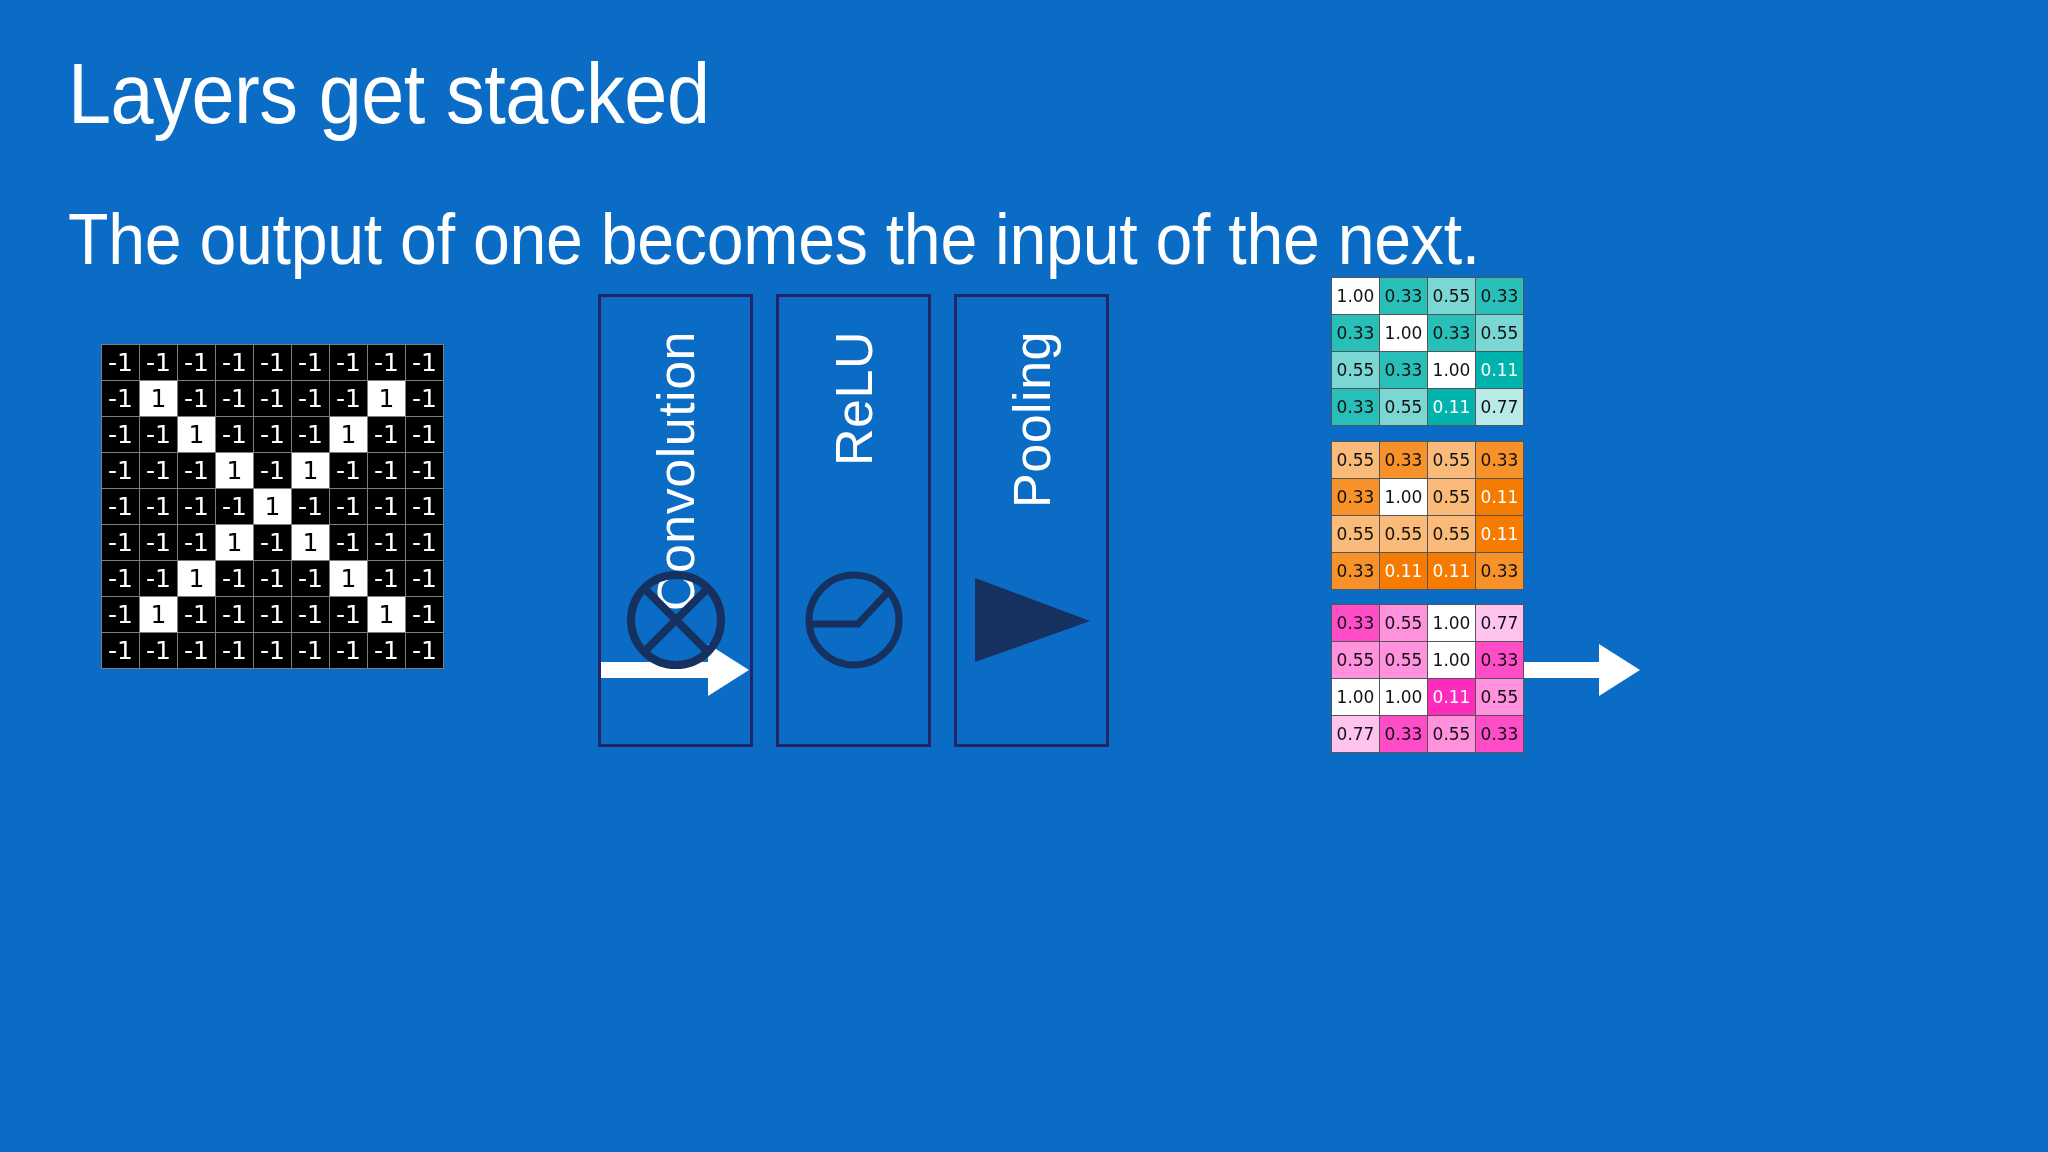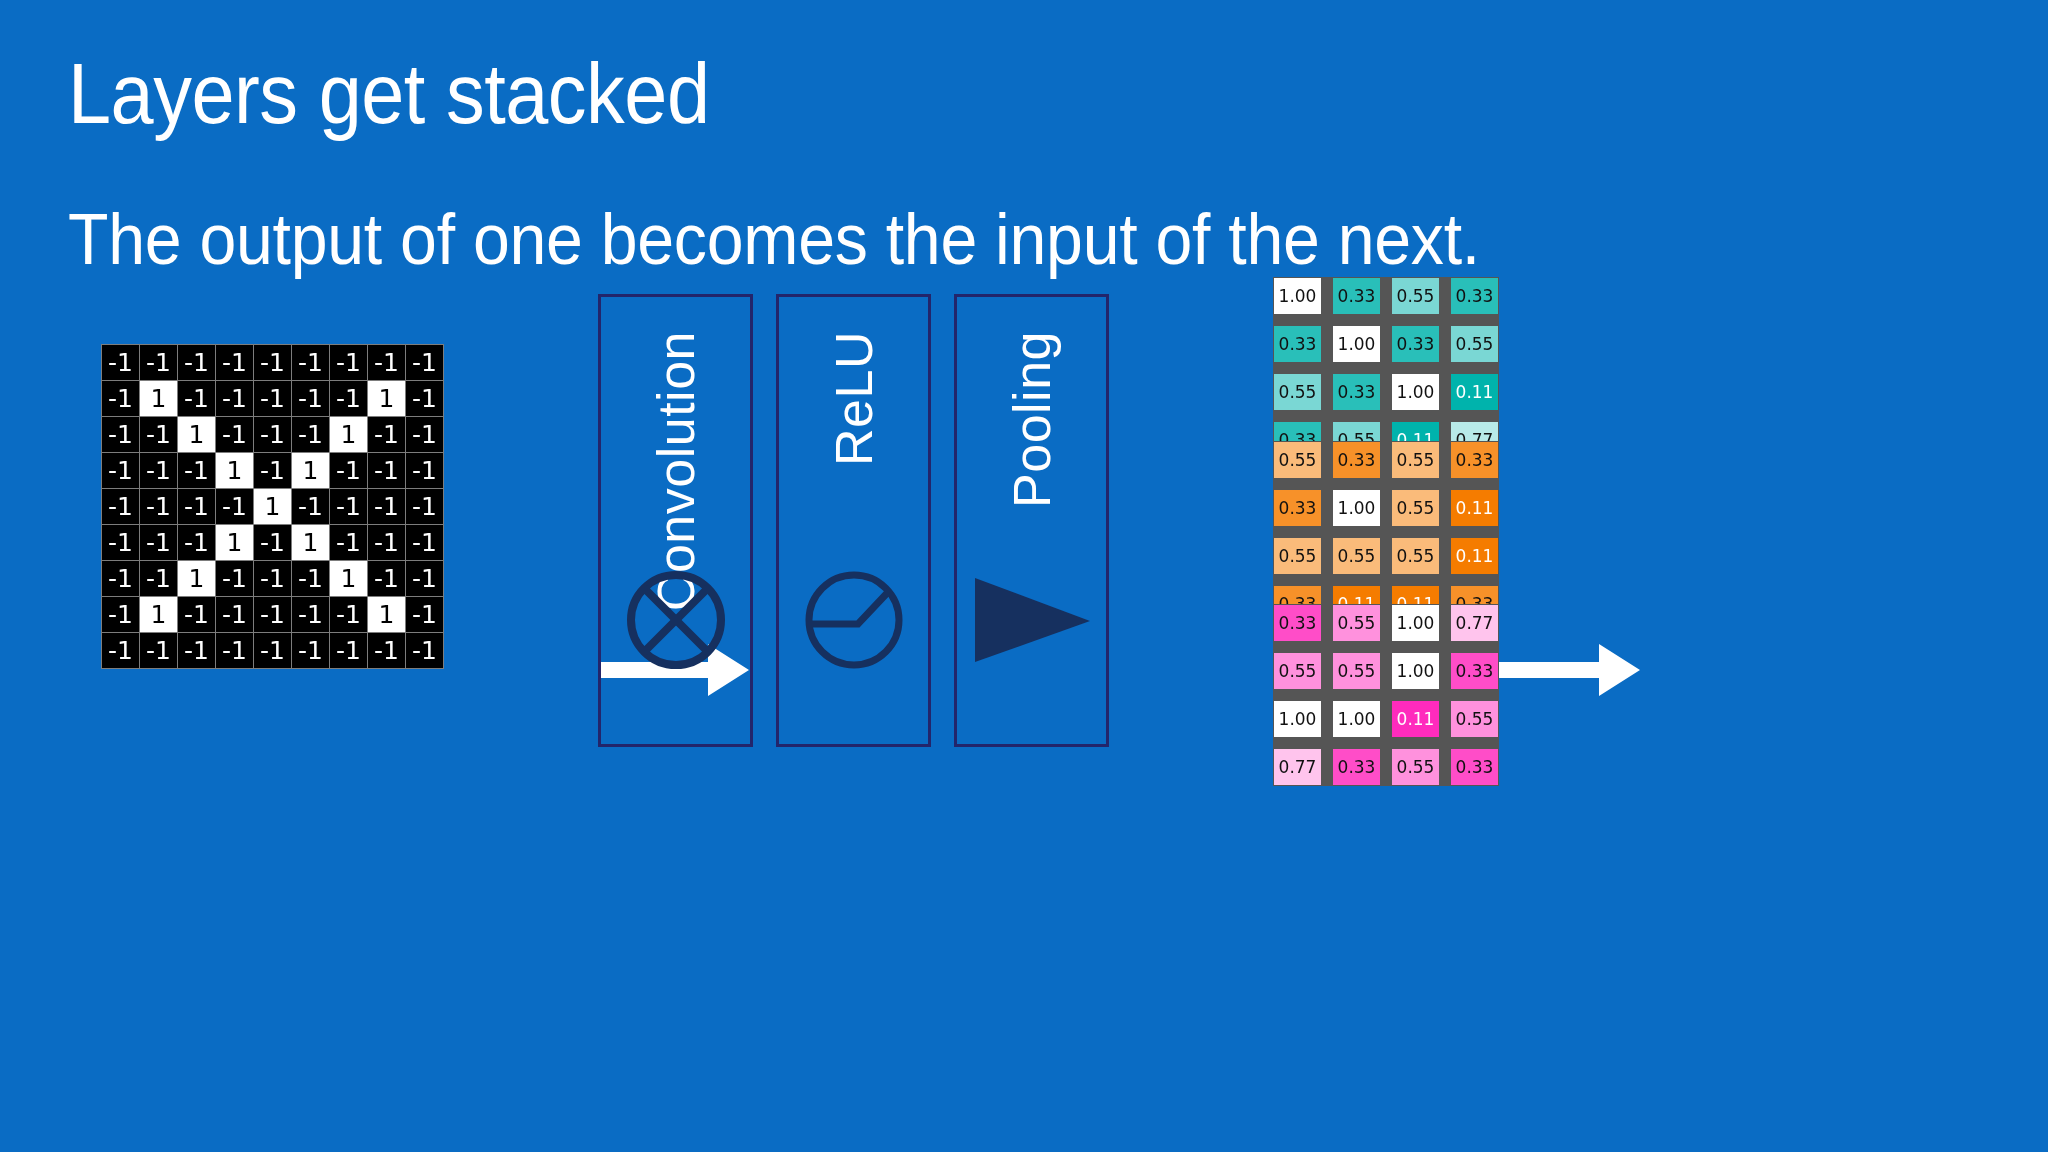--- a/index.html
+++ b/index.html
@@ -107,25 +107,25 @@
   .stage-icon {
     position: absolute;
     left: 50%;
     bottom: 72px;
     transform: translateX(-50%);
   }
 
   
   .out-matrix {
     position: absolute;
-    left: 1273px;
+    left: 1331px;
     display: grid;
     grid-template-columns: repeat(4, 47px);
     grid-template-rows: repeat(4, 36px);
-    gap: 12px;
+    gap: 1px;
     background: #555555;
     border: 1px solid #555555;
     box-sizing: content-box;
   }
   #out-0 { top: 277px; }
   #out-1 { top: 441px; }
   #out-2 { top: 604px; }
   .out-matrix .cell {
     display: flex;
     align-items: center;

